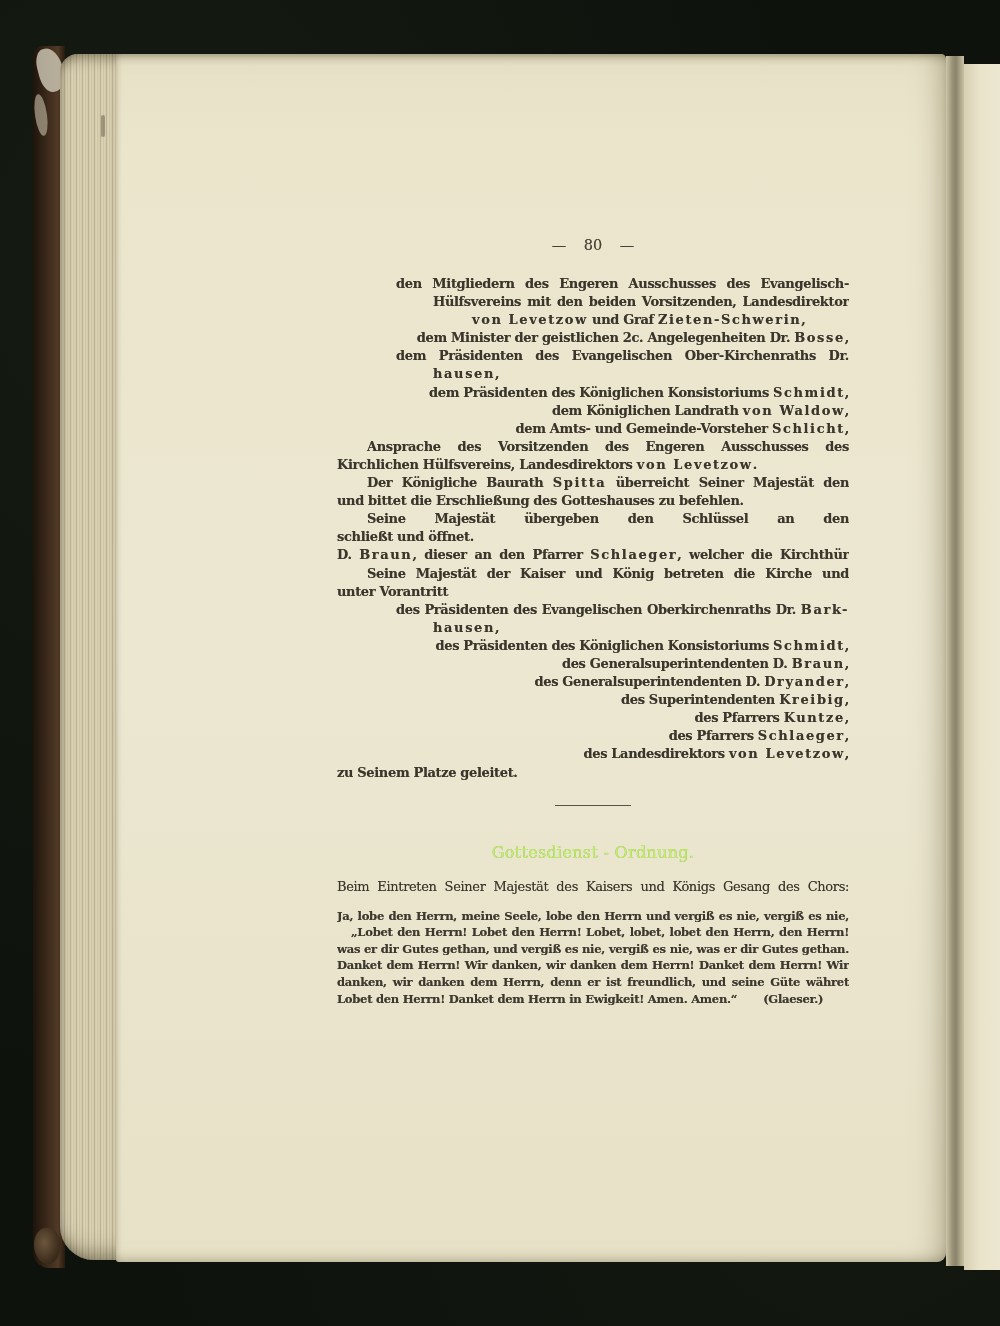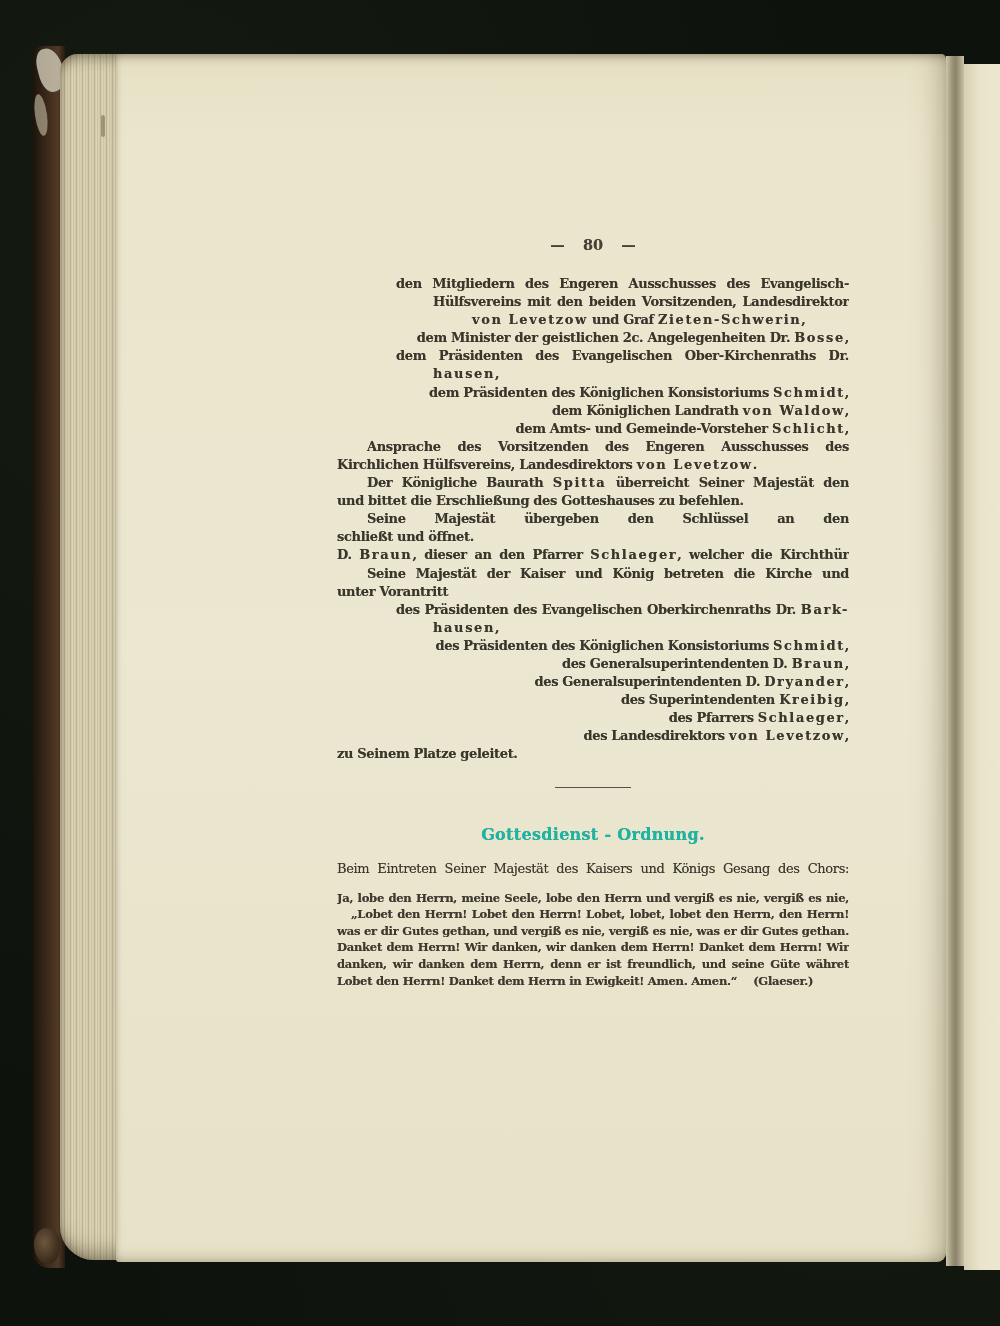--- a/index.html
+++ b/index.html
@@ -63,41 +63,40 @@
   }
   
   .text-block{
     position:absolute;left:337px;top:236px;width:512px;
     color:#3a362c;
     text-shadow:0 0 .4px rgba(58,52,42,.55);
   }
   .page-num{
     text-align:center;font-size:14.5px;line-height:18px;color:#454135;
     word-spacing:13px;
-    font-weight:bold;
   }
   .body-lines{margin-top:21px;font-size:13px;letter-spacing:-.35px;}
   .line{height:18.1px;line-height:18.1px;overflow:hidden;font-weight:bold;}
   .quote .line{height:16.6px;line-height:16.6px;}
   .m{padding-left:0;}
   .p{padding-left:30px;}
   .i1{padding-left:59px;text-align:right;}
   .i1c{padding-left:96px;}
   .i1d{padding-left:135px;}
   .qp{padding-left:14px;}
   .j{text-align:justify;text-align-last:justify;}
   .sp{letter-spacing:1.6px;}
-  .gap{margin-left:16px;text-align:right;}
+  .gap{margin-left:26px;text-align:right;}
   .divider{
     width:76px;margin:23px auto 0 auto;border:0;
     border-top:1.3px solid #56524a;height:0;
   }
   .heading{
-    margin-top:37px;text-align:center;font-weight:700;font-size:16px;
-    line-height:19px;color:#14b8a6;letter-spacing:.3px;
+    margin-top:37px;text-align:center;font-weight:400;font-size:16px;
+    line-height:19px;color:#bef264;letter-spacing:.3px;
   }
   .intro{
     margin-top:16px;font-size:13px;line-height:18px;letter-spacing:-.35px;
   }
   .quote{
     margin-top:12px;font-size:11.6px;letter-spacing:-.3px;color:#3d392f;
   }
 </style>
 </head>
 <body>
@@ -132,20 +131,21 @@
       <div class="line m"><span>schließt und öffnet.</span></div>
       <div class="line m j"><span>D. </span><span class="sp">Braun</span><span>, dieser an den Pfarrer </span><span class="sp">Schlaeger</span><span>, welcher die Kirchthür auf-</span></div>
       <div class="line p j"><span>Seine Majestät der Kaiser und König betreten die Kirche und werden</span></div>
       <div class="line m"><span>unter Vorantritt</span></div>
       <div class="line i1 j"><span>des Präsidenten des Evangelischen Oberkirchenraths Dr. </span><span class="sp">Bark-</span></div>
       <div class="line i1c"><span class="sp">hausen</span><span>,</span></div>
       <div class="line i1"><span>des Präsidenten des Königlichen Konsistoriums </span><span class="sp">Schmidt</span><span>,</span></div>
       <div class="line i1"><span>des Generalsuperintendenten D. </span><span class="sp">Braun</span><span>,</span></div>
       <div class="line i1"><span>des Generalsuperintendenten D. </span><span class="sp">Dryander</span><span>,</span></div>
       <div class="line i1"><span>des Superintendenten </span><span class="sp">Kreibig</span><span>,</span></div>
+      <div class="line i1"><span>des Pfarrers </span><span class="sp">Kuntze</span><span>,</span></div>
       <div class="line i1"><span>des Pfarrers </span><span class="sp">Schlaeger</span><span>,</span></div>
       <div class="line i1"><span>des Landesdirektors </span><span class="sp">von Levetzow</span><span>,</span></div>
       <div class="line m"><span>zu Seinem Platze geleitet.</span></div>
     </div>
   <hr class="divider">
   <div class="heading">Gottesdienst - Ordnung.</div>
   <div class="intro j">Beim Eintreten Seiner Majestät des Kaisers und Königs Gesang des Chors:</div>
   <div class="quote">
       <div class="line j"><span>Ja, lobe den Herrn, meine Seele, lobe den Herrn und vergiß es nie, vergiß es nie,</span></div>
       <div class="line qp j"><span>„Lobet den Herrn! Lobet den Herrn! Lobet, lobet, lobet den Herrn, den Herrn!</span></div>

